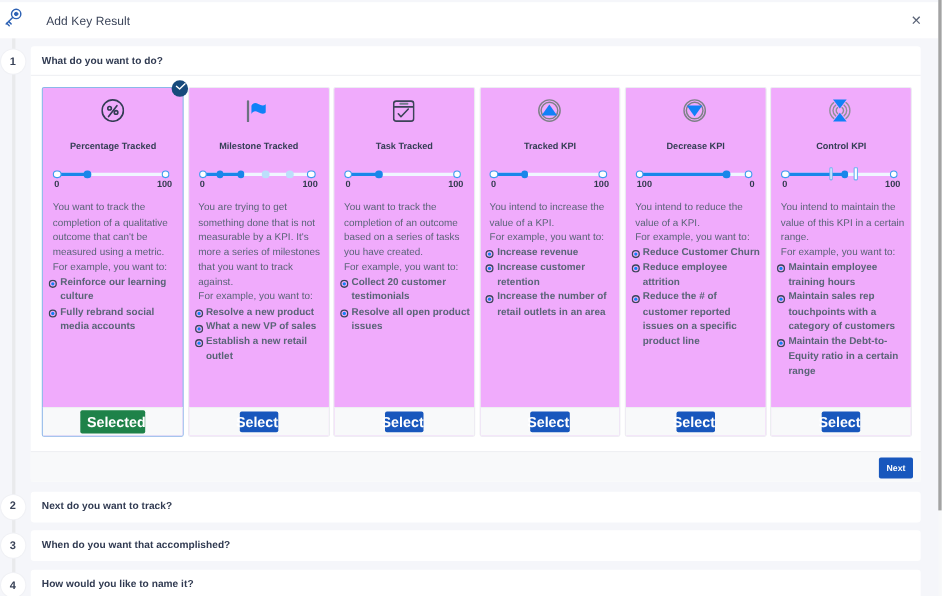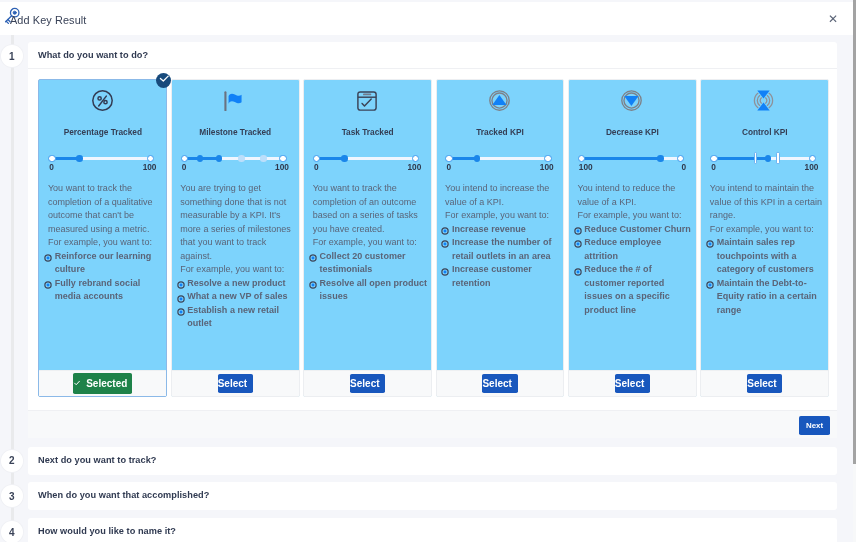--- a/index.html
+++ b/index.html
@@ -3,21 +3,21 @@
 <meta charset="utf-8">
 <style>
   html,body{margin:0;padding:0;}
   body{width:856px;height:542px;overflow:hidden;background:#f5f6fa;
        font-family:"Liberation Sans",sans-serif;color:#38415a;
        -webkit-font-smoothing:antialiased;}
 
   
   .topbar{position:absolute;left:0;top:2px;width:853px;height:33px;background:#fff;}
   .topbar .key{position:absolute;left:2.4px;top:4.1px;width:20px;height:20px;}
-  .topbar .title{position:absolute;left:10px;top:12.2px;font-size:10.9px;font-weight:400;
+  .topbar .title{position:absolute;left:42px;top:12.2px;font-size:10.9px;font-weight:400;
                  color:#3a4358;letter-spacing:.1px;}
   .topbar .close{position:absolute;left:827px;top:11px;width:12px;height:12px;
                  font-size:12px;line-height:12px;text-align:center;color:#5b6477;cursor:pointer;}
 
   
   .stage{position:absolute;left:0;top:35px;width:853px;height:507px;background:#f5f6fa;}
 
   
   .rail{position:absolute;left:11.2px;top:0px;width:2.4px;height:507px;background:#e9eaec;}
 
@@ -26,21 +26,21 @@
               font-size:10px;font-weight:700;color:#3a4358;left:0.7px;}
 
   .panel{position:absolute;left:28px;background:#fff;border-radius:3px;}
 
   .qhead{height:26px;display:flex;align-items:center;padding-left:10px;
          font-size:9.2px;font-weight:700;color:#303a51;letter-spacing:.04px;}
   .qdiv{height:1px;background:#eff0f3;margin:0 0px;}
 
   
   .cards{position:absolute;left:10.4px;top:37px;display:flex;gap:3.5px;}
-  .card{width:126.9px;background:#7dd3fc;border:1px solid #eceef1;border-radius:2px;
+  .card{width:126.9px;background:#f0abfc;border:1px solid #eceef1;border-radius:2px;
         display:flex;flex-direction:column;position:relative;height:316px;}
   .card.sel{border:1px solid #8bb9e8;}
   .badge{position:absolute;right:-5.2px;top:-7.5px;width:15.4px;height:15.4px;border-radius:50%;
          background:#174a7c;display:flex;align-items:center;justify-content:center;}
   .cbody{flex:1;padding:0 3.8px 0 8.5px;}
   .icowrap{height:41px;display:flex;align-items:center;justify-content:center;margin:0 -3.0px 0 -9.3px;}
   .ctitle{text-align:center;font-size:8.3px;font-weight:700;color:#343e55;margin:7px -3.8px 0 -8.5px;
           line-height:9px;}
 
   .slider{margin-top:17px;height:9px;position:relative;margin-left:0.4px;margin-right:5.0px;}
@@ -56,22 +56,22 @@
            color:#30394d;margin:-0.5px 5.0px 0 0.4px;padding:0 1px;line-height:9px;}
 
   .desc{font-size:9px;line-height:13.55px;color:#5a6478;margin-top:10.5px;letter-spacing:.02px;padding-right:0px;}
   .bullets{margin:0;padding:0;list-style:none;}
   .bullets li{position:relative;padding-left:6.9px;font-size:9px;line-height:13.55px;
               color:#5a6478;letter-spacing:.02px;font-weight:bold;}
   .bullets li .bul{position:absolute;left:-3.6px;top:3.3px;width:8px;height:8px;}
 
   .cfoot{height:25.3px;background:#f8f9fa;border-top:1px solid #eef0f2;
          display:flex;align-items:center;justify-content:center;}
-  .btn{font-size:10px;font-weight:700;color:#fff;border-radius:1.8px;
-       display:inline-flex;align-items:center;justify-content:flex-start;cursor:pointer;}
+  .btn{font-size:13px;font-weight:700;color:#fff;border-radius:1.8px;
+       display:inline-flex;align-items:center;justify-content:flex-end;cursor:pointer;}
   .btn-select{background:#1857bd;width:35.1px;height:18.6px;}
   .btn-selected{background:#1e8249;width:59.3px;height:21.2px;gap:5px;}
 
   .foot{position:absolute;left:0;right:0;bottom:0;height:26.6px;background:#f8f9fa;
         border-top:1px solid #eff0f3;}
   .btn-next{position:absolute;right:7.2px;top:4.6px;background:#1857bd;width:30.5px;height:18.8px;
             font-size:7.9px;font-weight:700;color:#fff;border-radius:1.8px;
             display:flex;align-items:center;justify-content:center;cursor:pointer;}
 
   
@@ -259,25 +259,25 @@
               </div>
               <div class="desc">You intend to increase the value of a KPI.<br>For example, you want to:</div>
               <ul class="bullets">
                 <li><span class="bul"><svg viewBox="0 0 10 10" width="8" height="8">
                       <circle cx="5" cy="5" r="3.9" fill="none" stroke="#3c4458" stroke-width="1.5"></circle>
                       <circle cx="5" cy="5" r="1.85" fill="#1181f7"></circle>
                     </svg></span><span>Increase revenue</span></li>
                 <li><span class="bul"><svg viewBox="0 0 10 10" width="8" height="8">
                       <circle cx="5" cy="5" r="3.9" fill="none" stroke="#3c4458" stroke-width="1.5"></circle>
                       <circle cx="5" cy="5" r="1.85" fill="#1181f7"></circle>
+                    </svg></span><span>Increase customer retention</span></li>
+                <li><span class="bul"><svg viewBox="0 0 10 10" width="8" height="8">
+                      <circle cx="5" cy="5" r="3.9" fill="none" stroke="#3c4458" stroke-width="1.5"></circle>
+                      <circle cx="5" cy="5" r="1.85" fill="#1181f7"></circle>
                     </svg></span><span>Increase the number of retail outlets in an area</span></li>
-                <li><span class="bul"><svg viewBox="0 0 10 10" width="8" height="8">
-                      <circle cx="5" cy="5" r="3.9" fill="none" stroke="#3c4458" stroke-width="1.5"></circle>
-                      <circle cx="5" cy="5" r="1.85" fill="#1181f7"></circle>
-                    </svg></span><span>Increase customer retention</span></li>
               </ul>
             </div>
             <div class="cfoot">
               <div class="btn btn-select">
                 <span>Select</span>
               </div>
             </div>
           </div>
           <div class="card">
             <div class="cbody">
@@ -348,20 +348,24 @@
               </div>
               <div class="slabels">
                 <span>0</span>
                 <span>100</span>
               </div>
               <div class="desc">You intend to maintain the value of this KPI in a certain range.<br>For example, you want to:</div>
               <ul class="bullets">
                 <li><span class="bul"><svg viewBox="0 0 10 10" width="8" height="8">
                       <circle cx="5" cy="5" r="3.9" fill="none" stroke="#3c4458" stroke-width="1.5"></circle>
                       <circle cx="5" cy="5" r="1.85" fill="#1181f7"></circle>
+                    </svg></span><span>Maintain employee training hours</span></li>
+                <li><span class="bul"><svg viewBox="0 0 10 10" width="8" height="8">
+                      <circle cx="5" cy="5" r="3.9" fill="none" stroke="#3c4458" stroke-width="1.5"></circle>
+                      <circle cx="5" cy="5" r="1.85" fill="#1181f7"></circle>
                     </svg></span><span>Maintain sales rep touchpoints with a category of customers</span></li>
                 <li><span class="bul"><svg viewBox="0 0 10 10" width="8" height="8">
                       <circle cx="5" cy="5" r="3.9" fill="none" stroke="#3c4458" stroke-width="1.5"></circle>
                       <circle cx="5" cy="5" r="1.85" fill="#1181f7"></circle>
                     </svg></span><span>Maintain the Debt-to-Equity ratio in a certain range</span></li>
               </ul>
             </div>
             <div class="cfoot">
               <div class="btn btn-select">
                 <span>Select</span>

